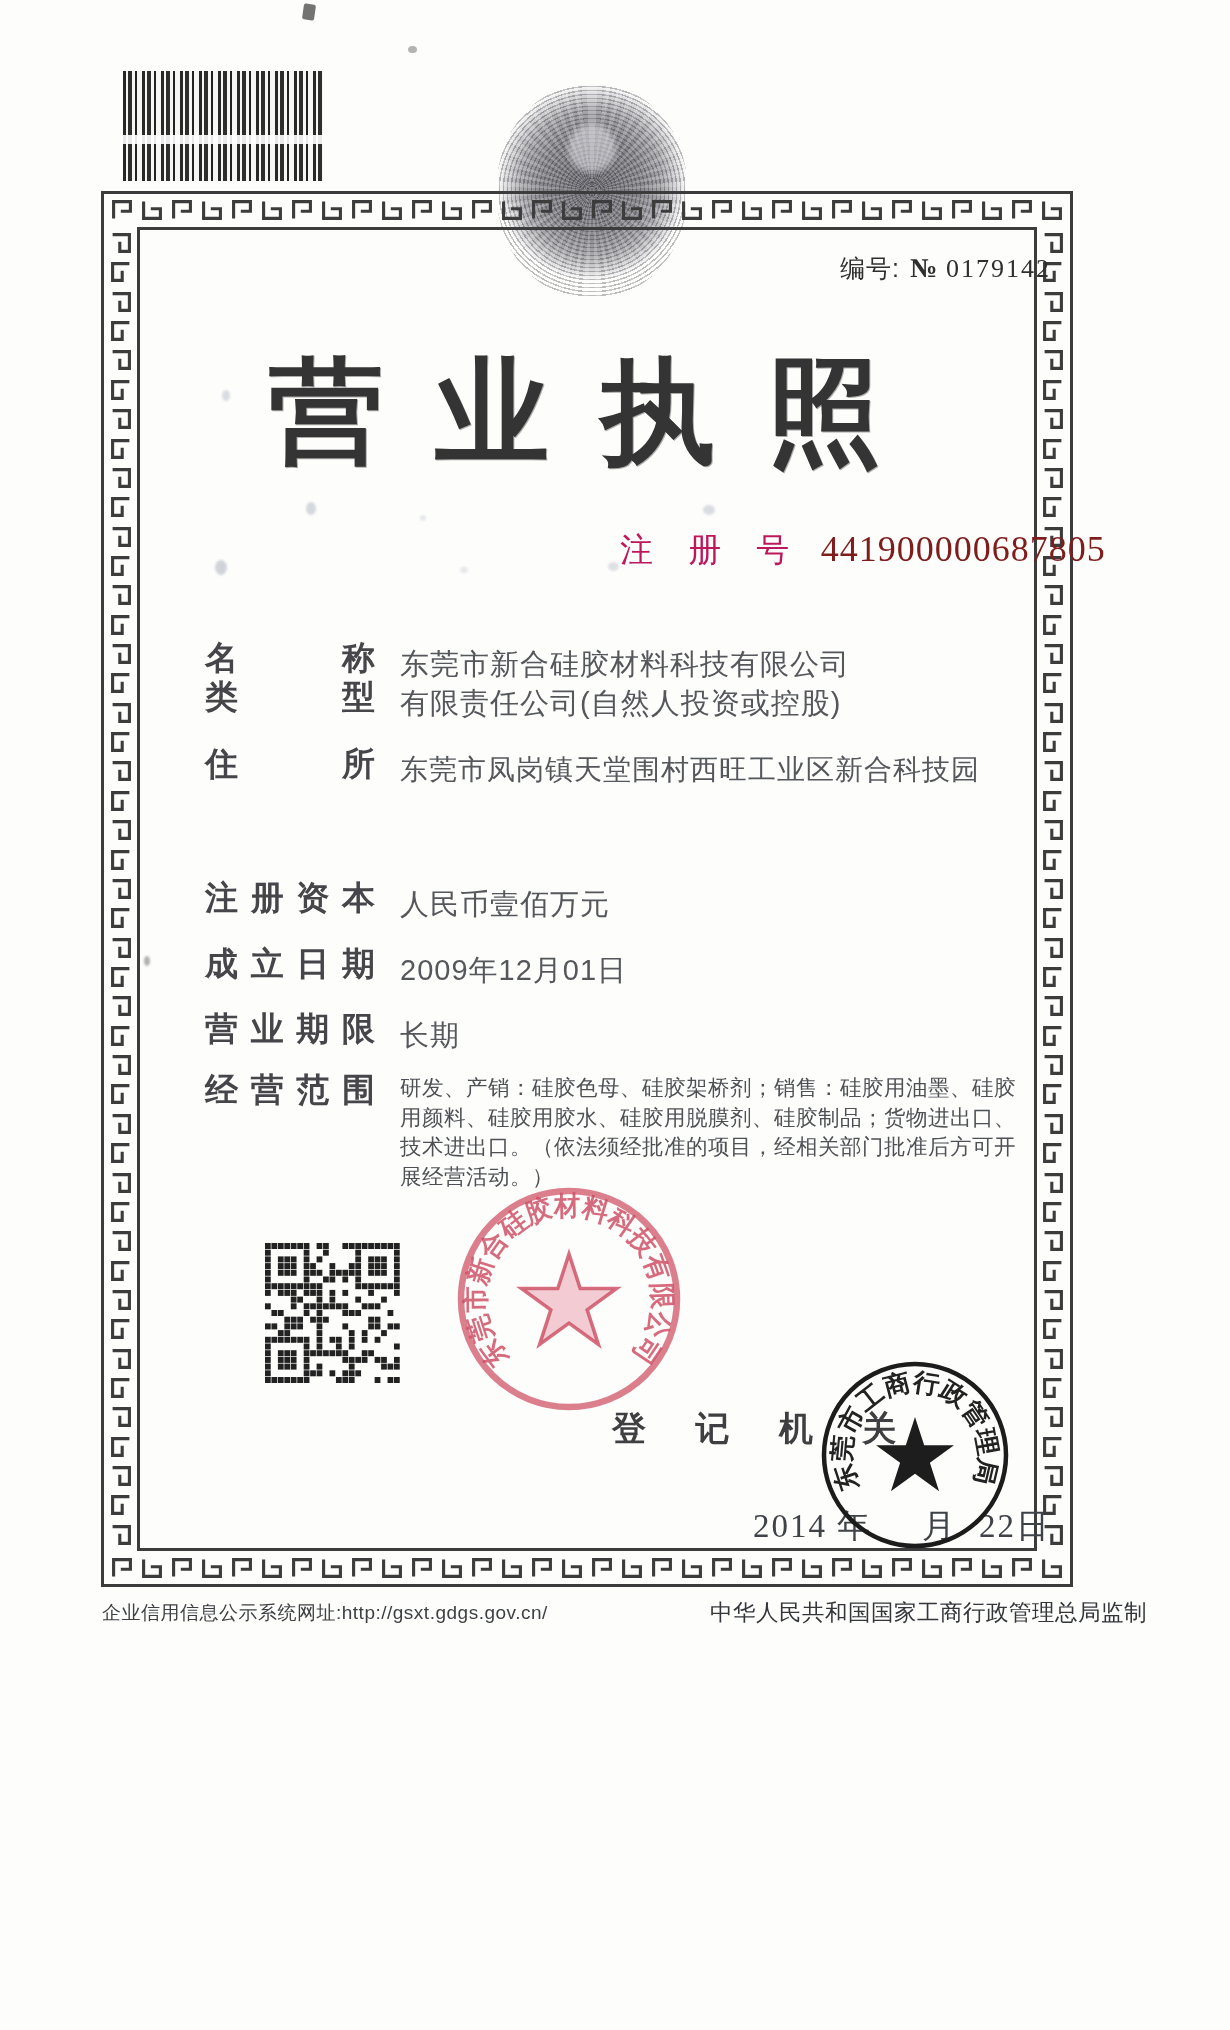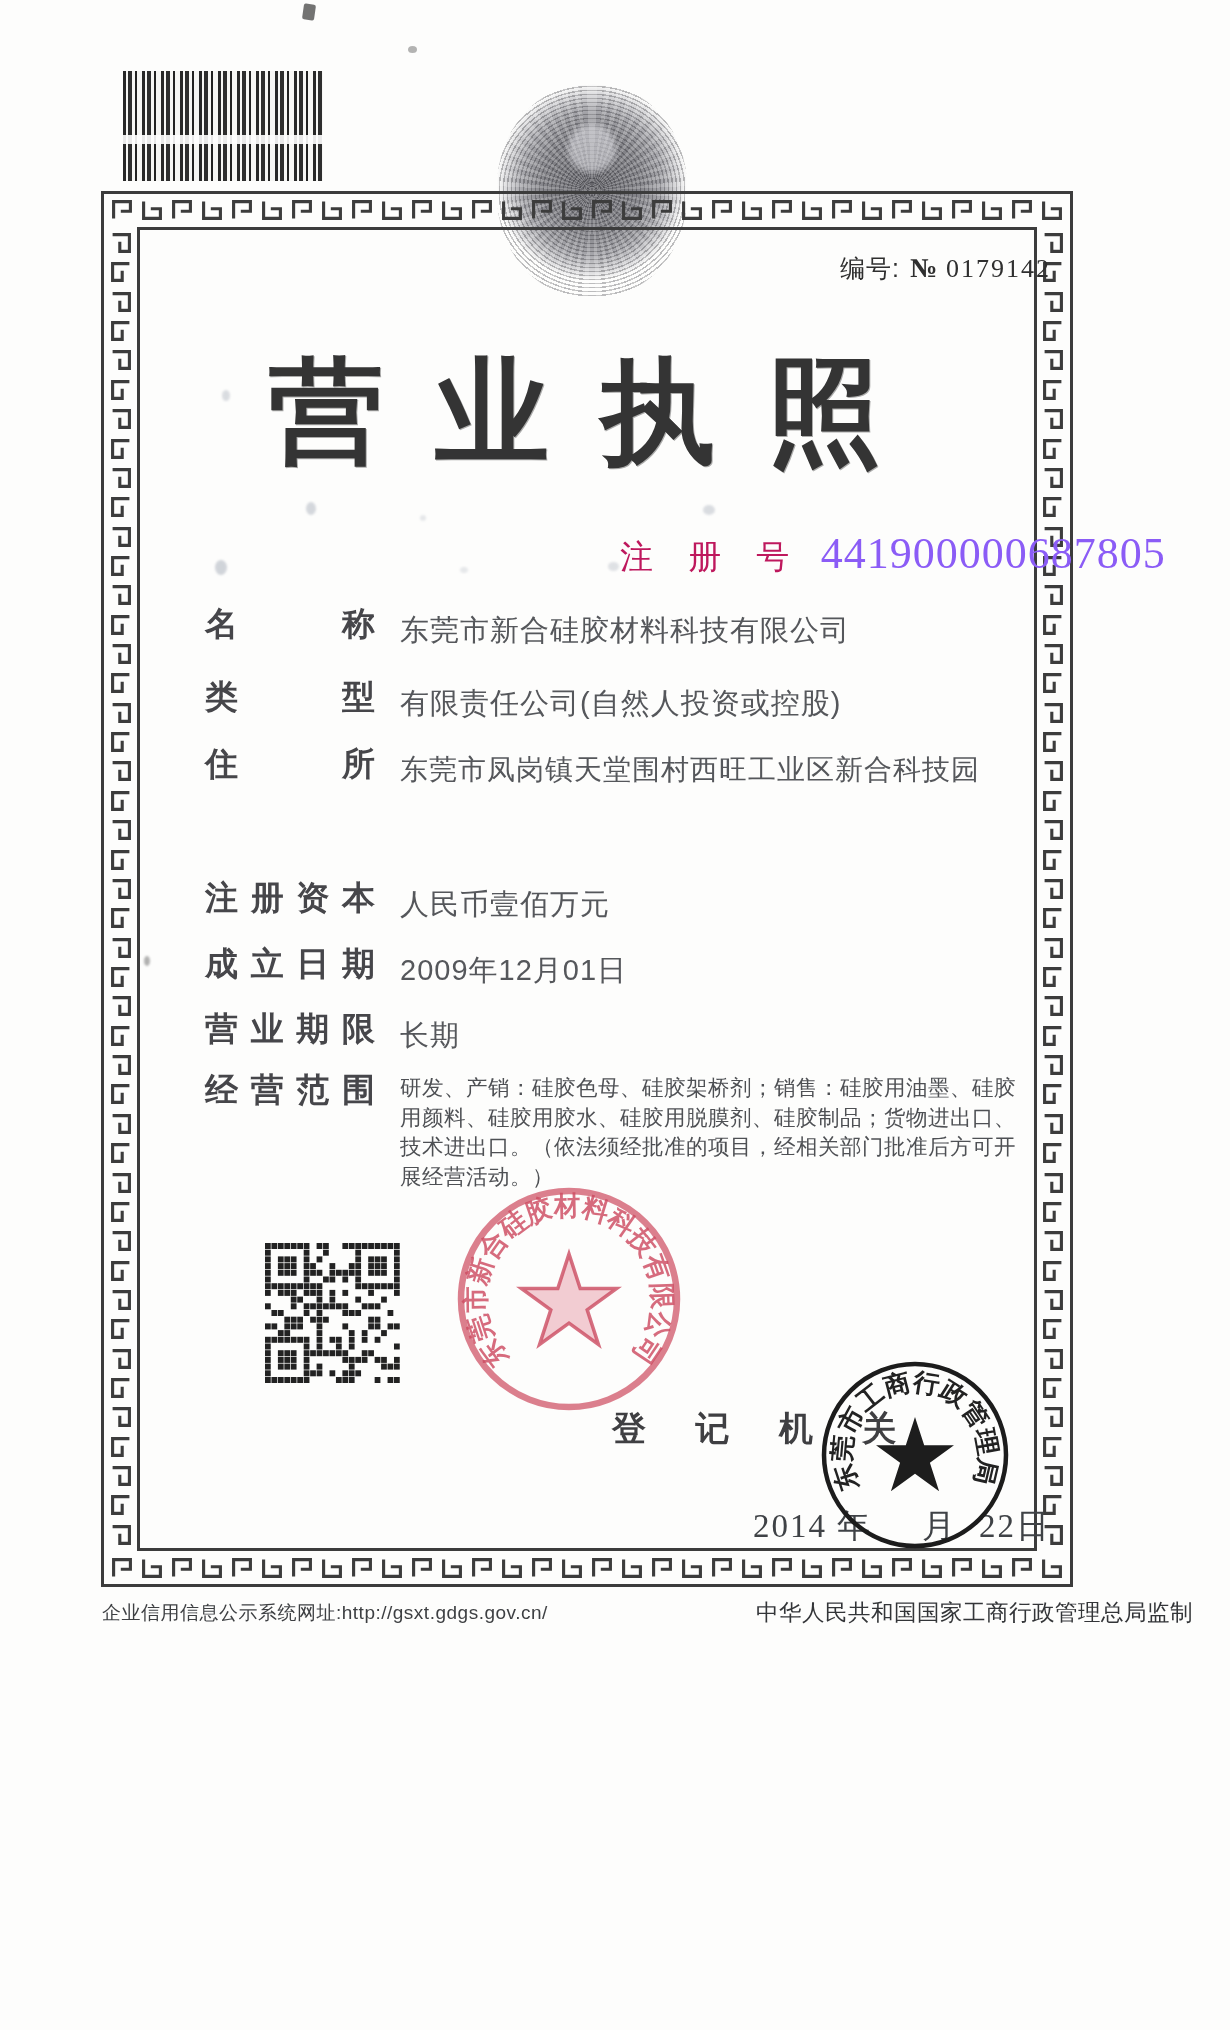--- a/index.html
+++ b/index.html
@@ -43,21 +43,21 @@
   .serial { position:absolute; left:840px; top:252px; width:240px; font-size:25px; color:#2f2f2f; letter-spacing:1px; white-space:nowrap; }
   .serial .no-sym { font-family:"Liberation Serif", serif; font-weight:bold; font-size:27px; margin-left:10px; }
   .serial .no-val { font-family:"Liberation Serif", serif; font-size:26px; letter-spacing:2px; margin-left:8px; }
 
   .title { position:absolute; left:101px; top:336px; width:972px; text-align:center;
     font-size:114px; font-weight:700; letter-spacing:52px; padding-left:28px; color:#343434;
     text-shadow:1px 1px 0 rgba(70,70,70,.45); font-family:"Liberation Sans", sans-serif; }
 
   .regline { position:absolute; left:620px; top:528px; white-space:nowrap; }
   .regline .reg-label { font-size:33px; letter-spacing:13px; color:#be185d; font-weight:500; }
-  .regline .reg-no { font-family:"Liberation Serif", serif; font-size:44px; color:#8b5cf6; letter-spacing:1px; margin-left:14px; }
+  .regline .reg-no { font-family:"Liberation Serif", serif; font-size:36px; color:#7f1d1d; letter-spacing:1px; margin-left:14px; }
 
   
   .row { position:absolute; left:205px; display:flex; align-items:flex-start; }
   .row .lbl { width:170px; font-size:33px; font-weight:600; color:#46464a; text-align:justify; text-align-last:justify; line-height:1.1; flex:0 0 auto; }
   .row .val { margin-left:25px; padding-top:5px; font-size:29px; color:#505archive4; color:#55575b; letter-spacing:1px; white-space:nowrap; }
   .row.scope .val { width:625px; font-size:21.5px; line-height:1.38; white-space:normal; letter-spacing:.5px; padding-top:2px; color:#4e5054; font-weight:500; }
 
   
   .smudge { position:absolute; border-radius:50%; filter:blur(1px); background:#8a93a3; }
 
@@ -70,21 +70,21 @@
 
   
   .registrar { position:absolute; left:612px; top:1406px; font-size:34px; font-weight:600; letter-spacing:20px; color:#3f3f42; white-space:nowrap; }
   .dateline { position:absolute; left:753px; top:1504px; font-size:33px; color:#3f4246; white-space:nowrap; }
   .dateline .num { font-family:"Liberation Serif", serif; letter-spacing:2px; }
   .dateline .u-year { margin-left:10px; } .dateline .u-month { margin-left:52px; }
   .dateline .d-day { margin-left:24px; } 
 
   
   .footer-left { position:absolute; left:102px; top:1600px; font-size:19px; color:#3d3f42; letter-spacing:.5px; }
-  .footer-right { position:absolute; left:710px; top:1597px; font-size:22.5px; color:#333538; letter-spacing:.5px; font-weight:500;margin-left:46px; }
+  .footer-right { position:absolute; left:710px; top:1597px; font-size:22.5px; color:#333538; letter-spacing:.5px; font-weight:500; }
 </style>
 </head>
 <body>
 
 <div class="page">
 
   <i class="speck speck1"></i>
   <i class="speck speck2"></i>
 
   <div class="barcode"></div>
@@ -580,21 +580,21 @@
 
   <i class="smudge" style="left:306px;top:502px;width:10px;height:13px;opacity:.35"></i>
   <i class="smudge" style="left:420px;top:515px;width:6px;height:6px;opacity:.2"></i>
   <i class="smudge" style="left:703px;top:505px;width:12px;height:10px;opacity:.3"></i>
   <i class="smudge" style="left:215px;top:560px;width:12px;height:15px;opacity:.38"></i>
   <i class="smudge" style="left:460px;top:567px;width:8px;height:6px;opacity:.2"></i>
   <i class="smudge" style="left:608px;top:562px;width:11px;height:9px;opacity:.26"></i>
   <i class="smudge" style="left:222px;top:390px;width:8px;height:11px;opacity:.3"></i>
   <i class="smudge" style="left:144px;top:956px;width:6px;height:10px;opacity:.45;background:#555"></i>
 
-  <div class="row" style="top:606px">
+  <div class="row" style="top:640px">
     <div class="lbl">名称</div>
     <div class="val">东莞市新合硅胶材料科技有限公司</div>
   </div>
   <div class="row" style="top:679px">
     <div class="lbl">类型</div>
     <div class="val">有限责任公司(自然人投资或控股)</div>
   </div>
   <div class="row" style="top:746px">
     <div class="lbl">住所</div>
     <div class="val" style="font-size:28px">东莞市凤岗镇天堂围村西旺工业区新合科技园</div>

